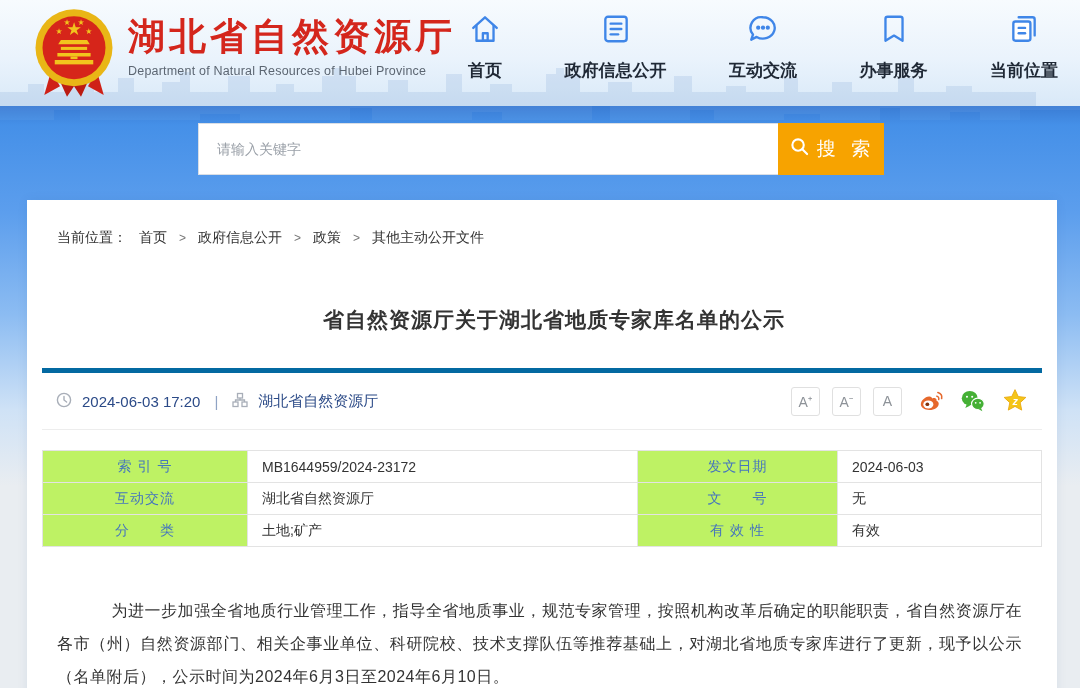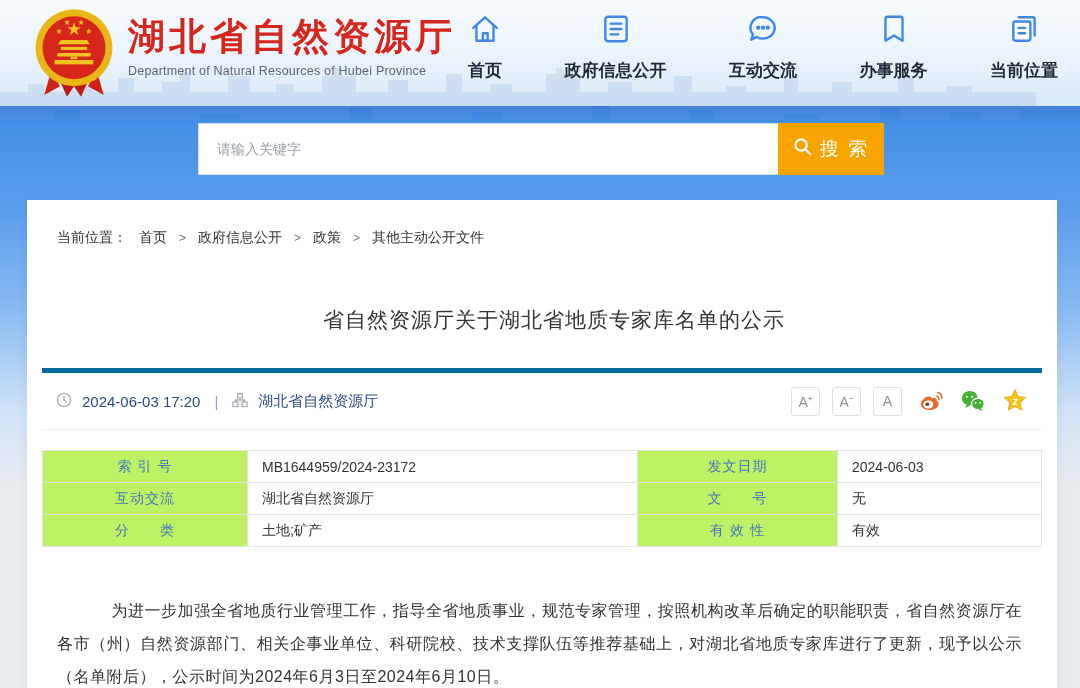--- a/index.html
+++ b/index.html
@@ -22,33 +22,33 @@
 
   
   .band { position:absolute; top:106px; left:0; width:1080px; height:380px;
     background:linear-gradient(180deg,#3a7cd4 0%,#4590e8 5%,#5c9eed 28%,#8cbcf2 55%,#cfe2f6 80%,#e9edf1 100%); z-index:1; }
   .band-skyline { position:absolute; top:-2px; left:0; width:100%; height:40px; opacity:.5; }
   .search-wrap { position:absolute; top:17px; left:198px; height:52px; display:flex; }
   .search-input { width:580px; height:52px; border:1px solid #d9dee5; border-right:none; background:#fff;
     font-size:14px; color:#333; padding:0 18px; outline:none; }
   .search-input::placeholder { color:#9aa0a8; }
   .search-btn { width:106px; height:52px; background:#f7a300; border:none; color:#fff; font-size:19px;
-    display:flex; align-items:center; justify-content:center; gap:8px; cursor:pointer; letter-spacing:2px; }
+    display:flex; align-items:center; justify-content:center; gap:8px; cursor:pointer; letter-spacing:2px;font-family:Liberation Mono, monospace; }
   .search-btn svg { width:19px; height:19px; }
 
   
   .card { position:absolute; top:200px; left:27px; width:1030px; height:604px; background:#fff;
     box-shadow:0 0 10px rgba(30,60,110,.08); z-index:2; }
   .breadcrumb { position:absolute; top:29px; left:30px; font-size:14px; color:#333; display:flex; gap:12px; align-items:center; }
   .crumb-label { color:#333; }
   .crumb-link { color:#333; cursor:pointer; }
   .crumb-sep { color:#777; font-size:12px; }
 
   .article-title { position:absolute; top:106px; left:0; width:100%; text-align:center;
-    font-size:21px; font-weight:400; color:#333; letter-spacing:1px;padding-left:24px; }
+    font-size:21px; font-weight:700; color:#333; letter-spacing:1px;padding-left:24px; }
 
   .meta-row { position:absolute; top:168px; left:15px; width:1000px; height:62px;
     border-top:5px solid #0369a1; border-bottom:1px solid #ededed;
     display:flex; align-items:center; justify-content:space-between; padding:0 14px; }
   .meta-left { display:flex; align-items:center; gap:10px; font-size:15px; color:#2b4a87; }
   .meta-left svg { width:16px; height:16px; }
   .meta-sep { color:#8fa3c4; margin:0 4px; }
   .meta-right { display:flex; align-items:center; gap:12px; }
   .font-btn { width:29px; height:29px; border:1px solid #e0e0e0; border-radius:3px; background:#fff;
     color:#8d9298; font-size:14px; display:flex; align-items:center; justify-content:center; cursor:pointer; }

